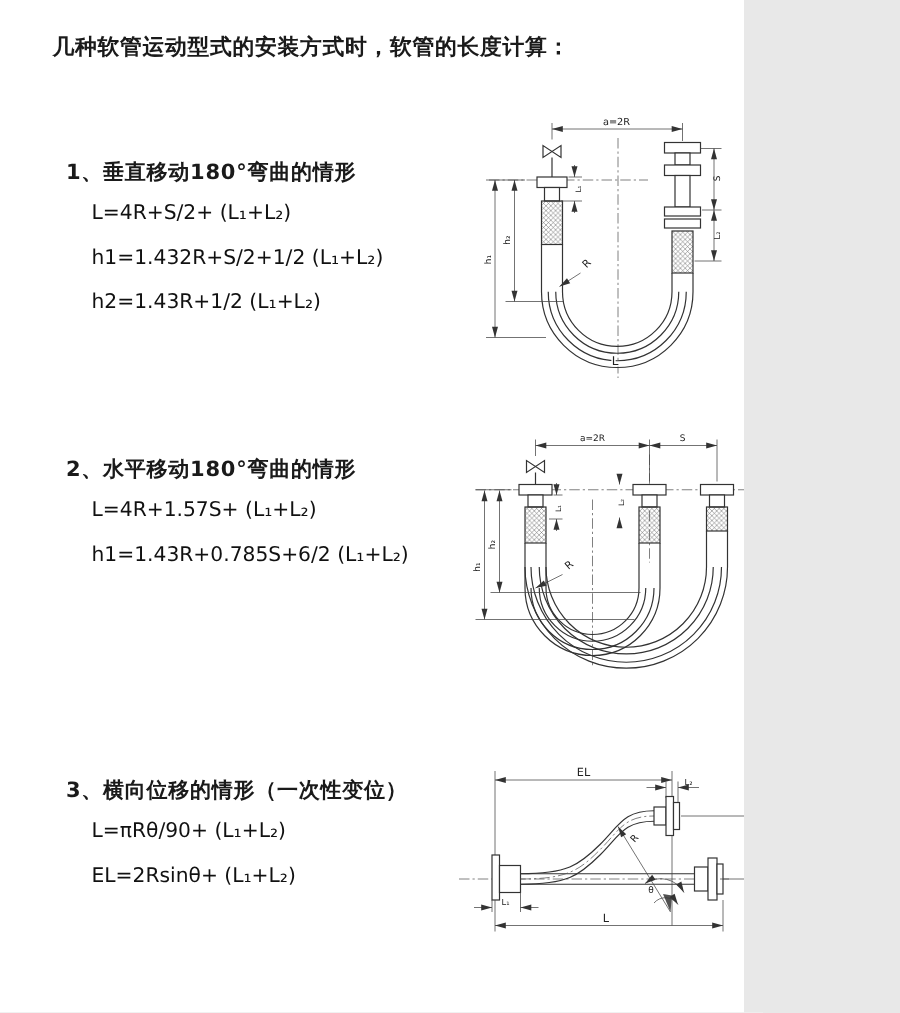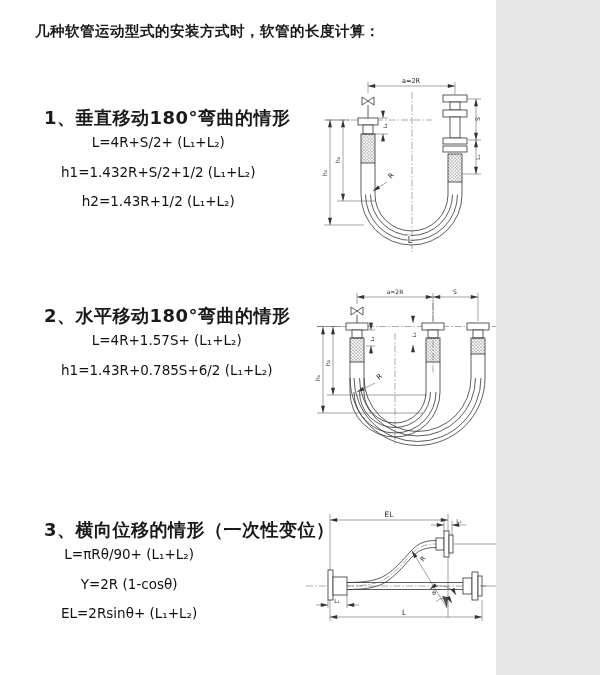--- a/index.html
+++ b/index.html
@@ -10,27 +10,27 @@
     font-family:"DejaVu Sans","Liberation Sans",sans-serif;
     color:#1a1a1a;
     overflow:hidden;
   }
   .doc-title{
     position:absolute;left:35px;top:22px;
     font-size:14.5px;font-weight:600;letter-spacing:0.5px;
   }
   .section-heading{
     position:absolute;left:44px;
-    font-size:18px;font-weight:600;letter-spacing:0.5px;
+    font-size:14px;font-weight:600;letter-spacing:0.5px;
   }
   .formula-block{
     position:absolute;left:61px;
     font-size:13.5px;font-weight:400;color:#111;
   }
-  .formula-line{height:29.5px;line-height:29.5px;white-space:pre;text-align:center;}
+  .formula-line{height:29.5px;line-height:29.5px;white-space:pre;}
   .diagram{position:absolute;}
   svg text{font-family:"DejaVu Sans","Liberation Sans",sans-serif;fill:#222;}
   .thin{stroke:#444;stroke-width:0.5;fill:none;}
   .main{stroke:#333;stroke-width:0.8;fill:none;}
   .cl{stroke:#555;stroke-width:0.5;fill:none;stroke-dasharray:7 2 1.5 2;}
   .fit{fill:#ffffff;stroke:#333;stroke-width:0.8;}
   .braid{fill:url(#braidp);stroke:#333;stroke-width:0.8;}
 </style>
 </head>
 <body>
@@ -215,21 +215,20 @@
 
     <g>
       <line class="thin" x1="70" y1="100" x2="52" y2="109" marker-end="url(#arr)"></line>
       <text x="74" y="97" font-size="7" transform="rotate(-40 74 97)">R</text>
     </g>
   </svg>
 
   <div class="section-heading" style="top:518px">3、横向位移的情形（一次性变位）</div>
   <div class="formula-block" style="top:540px">
     <div class="formula-line">L=πRθ/90+ (L₁+L₂)</div>
-    <div class="formula-line">Y=2R (1-cosθ)</div>
     <div class="formula-line">EL=2Rsinθ+ (L₁+L₂)</div>
   </div>
 
   <svg class="diagram" style="left:300px;top:498px" width="280" height="145" viewBox="0 0 280 145">
 
     <line class="cl" x1="6" y1="88" x2="186" y2="88"></line>
 
     <g>
       <line class="thin" x1="30" y1="16" x2="30" y2="72"></line>
       <line class="thin" x1="148" y1="16" x2="148" y2="34"></line>

